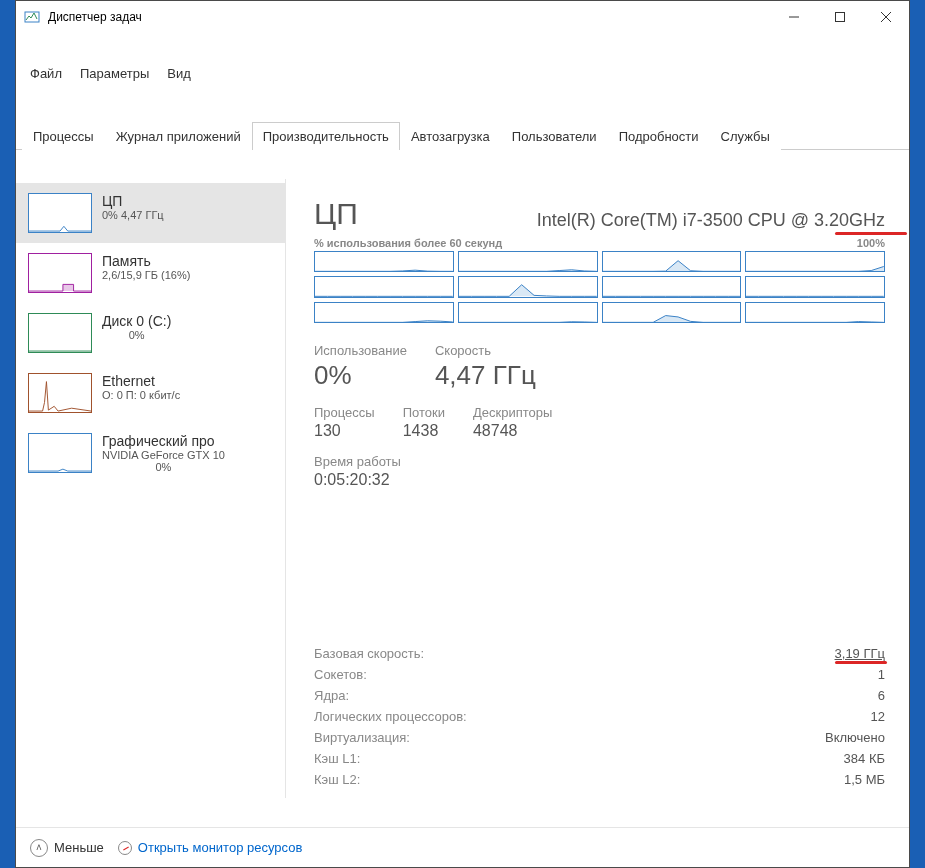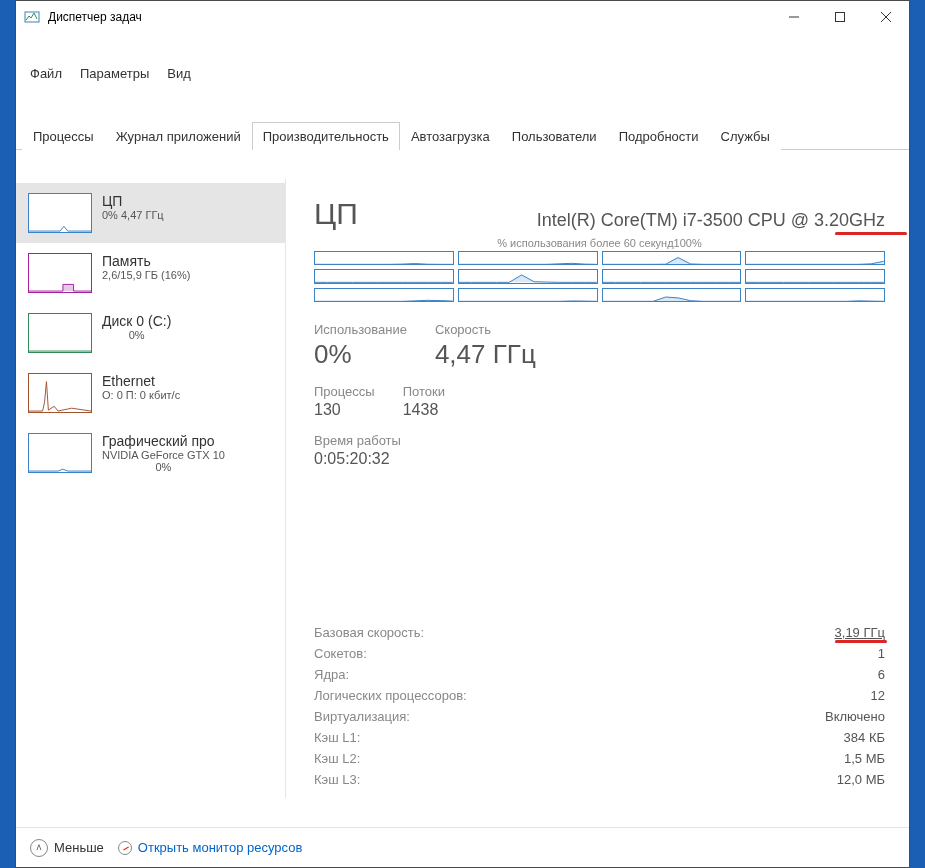--- a/index.html
+++ b/index.html
@@ -22,21 +22,21 @@
   .sb-thumb { width: 64px; height: 40px; border: 1px solid; position: relative; flex-shrink: 0; background: #fff; }
   .sb-thumb svg { position: absolute; inset: 0; width: 100%; height: 100%; }
   .sb-text { display: flex; flex-direction: column; font-size: 13px; color: #333; overflow: hidden; white-space: nowrap; }
   .sb-text .t1 { font-size: 14px; }
   .sb-text .t2, .sb-text .t3 { font-size: 11px; color: #555; text-align: center; }
   .main { flex: 1; padding: 18px 24px 8px 28px; display: flex; flex-direction: column; min-height: 0; }
   .header-row { display: flex; justify-content: space-between; align-items: flex-end; margin-bottom: 6px; }
   .cpu-title { font-size: 30px; color: #555; font-weight: 400; }
   .cpu-name { font-size: 18px; color: #555; position: relative; }
   .underline-red { position: absolute; bottom: -4px; height: 3px; background: #dc2626; border-radius: 2px; }
-  .graph-label-row { display: flex; justify-content: center; font-size: 11px; color: #888; margin-bottom: 2px; }
+  .graph-label-row { display: flex; justify-content: space-between; font-size: 11px; color: #888; margin-bottom: 2px; font-weight: bold; }
   .graph-grid { display: grid; grid-template-columns: repeat(4,1fr); grid-template-rows: repeat(3,1fr); gap: 4px; height: 380px; }
   .graph-cell { border: 1px solid #3b82c6; position: relative; overflow: hidden; }
   .graph-cell svg { position: absolute; inset: 0; width: 100%; height: 100%; }
   .stats { display: flex; gap: 40px; margin-top: 20px; flex-direction: column; }
   .stats-left { flex: 0 0 260px; }
   .stats-right { flex: 1; }
   .stat-row { display: flex; gap: 28px; margin-bottom: 14px; }
   .stat-block .lbl { font-size: 13px; color: #888; margin-bottom: 2px; }
   .stat-block .val { font-size: 16px; color: #555; }
   .stat-block .val.big { font-size: 26px; }
@@ -257,20 +257,24 @@
           </div>
           <div class="stat-row">
             <div class="stat-block">
                 <div class="lbl">Процессы</div>
                 <div class="val">130</div>
               </div>
             <div class="stat-block">
                 <div class="lbl">Потоки</div>
                 <div class="val">1438</div>
               </div>
+            <div class="stat-block">
+                <div class="lbl">Дескрипторы</div>
+                <div class="val">48748</div>
+              </div>
           </div>
           <div class="stat-block">
               <div class="lbl">Время работы</div>
               <div class="val">0:05:20:32</div>
             </div>
         </div>
         <div class="stats-right">
           <div class="kv redline">
               <span class="k">Базовая скорость:</span>
               <span class="v">3,19 ГГц</span>
@@ -292,24 +296,20 @@
               <span class="v">Включено</span>
             </div>
           <div class="kv">
               <span class="k">Кэш L1:</span>
               <span class="v">384 КБ</span>
             </div>
           <div class="kv">
               <span class="k">Кэш L2:</span>
               <span class="v">1,5 МБ</span>
             </div>
-          <div class="kv">
-              <span class="k">Кэш L3:</span>
-              <span class="v">12,0 МБ</span>
-            </div>
         </div>
       </div>
     </div>
   </div>
 
   <div class="footer">
     <div class="fewer">
         <span class="chevcircle">˄</span>
         <span>Меньше</span>
       </div>

